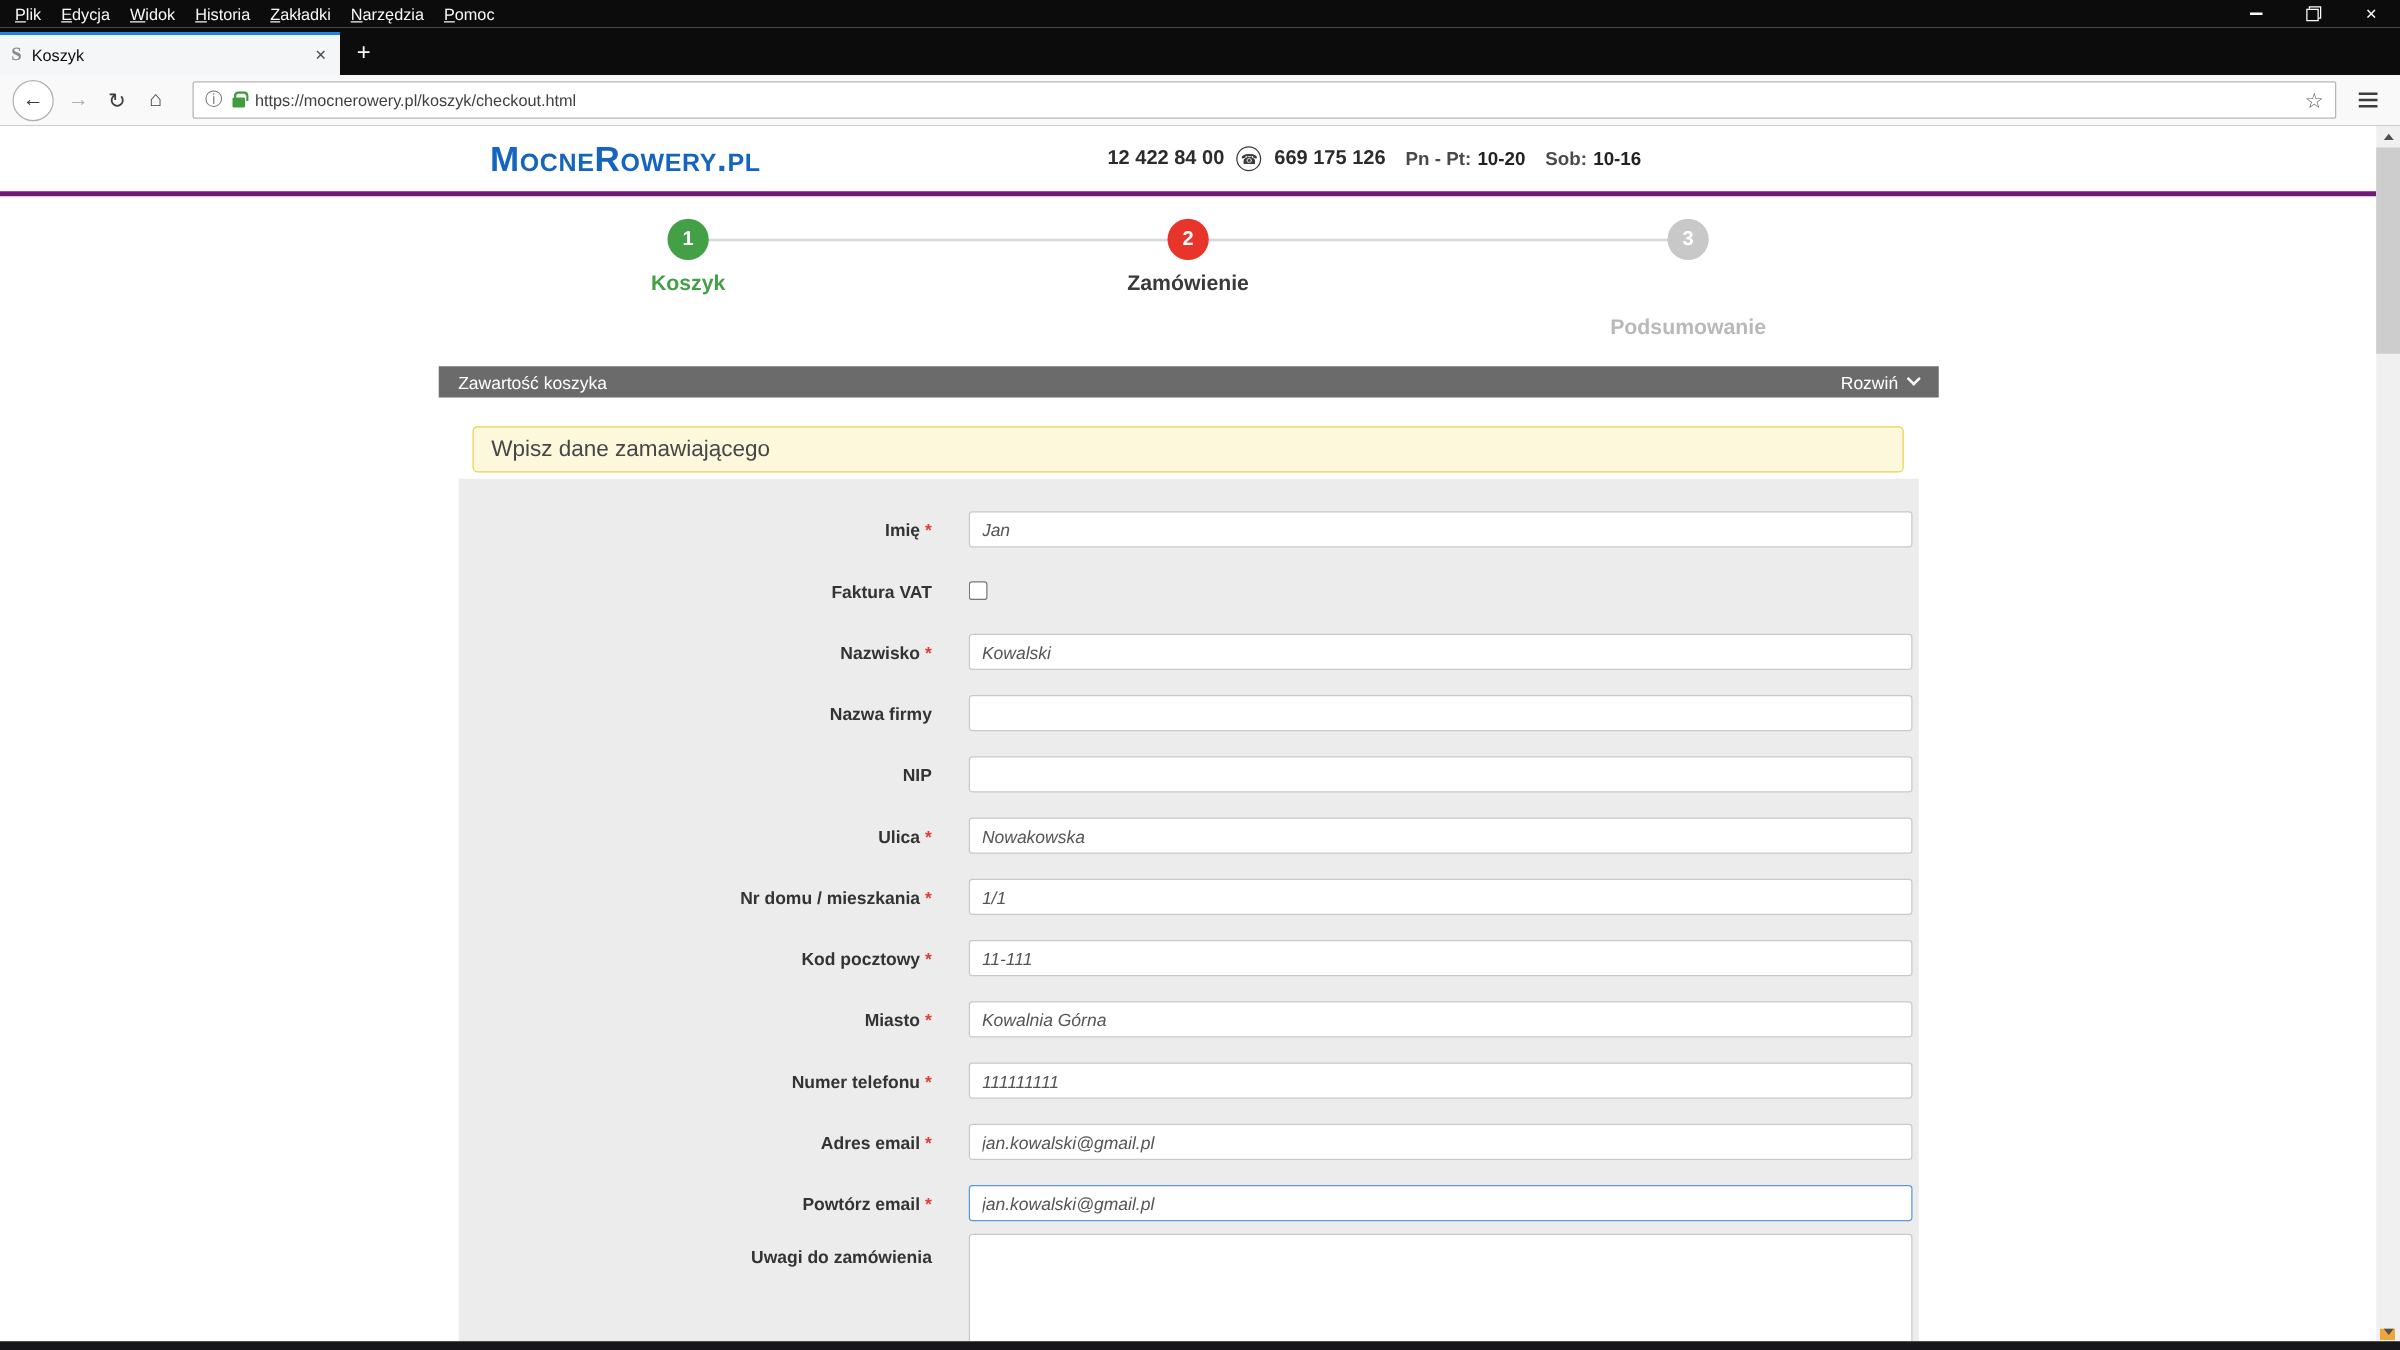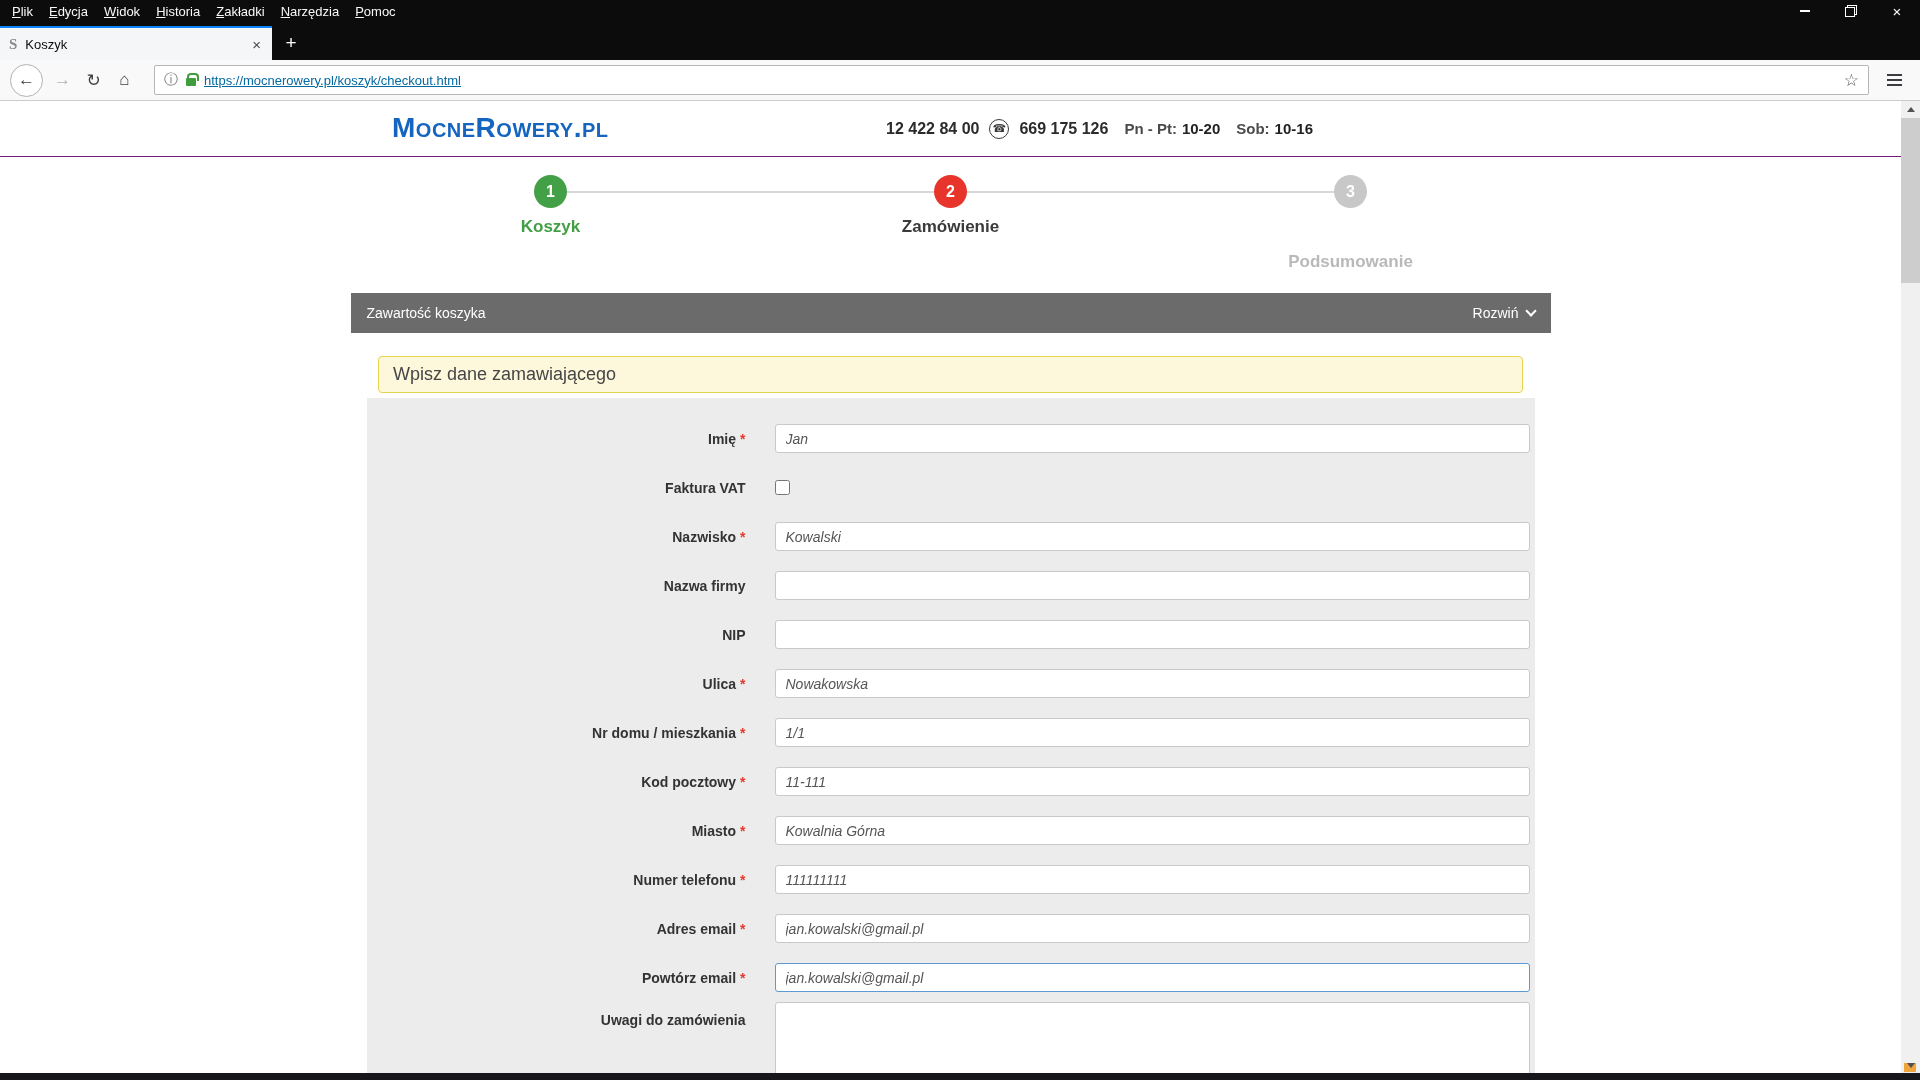--- a/index.html
+++ b/index.html
@@ -25,50 +25,50 @@
   .newtab { width:38px; height:34px; color:#f9f9fa; font-size:19px; display:flex; align-items:center; justify-content:center; }
 
   .navbar { height:41px; background:#f9f9fa; border-bottom:1px solid #cccccc; display:flex; align-items:center; padding:0 10px; }
   .nav-btn { width:31px; height:31px; display:flex; align-items:center; justify-content:center; font-size:17px; color:#3d3d41; border-radius:3px; flex:none; }
   .nav-back { border:1px solid #b1b1b3; border-radius:50%; background:#ffffff; width:33px; height:33px; margin-right:4px; }
   .nav-btn.disabled { color:#b1b1b3; }
   .urlbar { flex:1; height:30px; background:#fff; border:1px solid #b6b6b8; border-radius:2px; display:flex; align-items:center; padding:0 9px; margin:0 10px 0 14px; gap:8px; }
   .info-icon { color:#737373; font-size:14px; }
   .lock-icon { width:10px; height:8px; background:#3f9e3b; border-radius:1px; position:relative; margin-top:4px; flex:none; }
   .lock-icon::before { content:""; position:absolute; top:-5px; left:1px; width:8px; height:6px; border:2px solid #3f9e3b; border-bottom:none; border-radius:4px 4px 0 0; }
-  .url-text { font-size:13px; color:#0369a1; flex:1; white-space:nowrap; overflow:hidden;text-decoration:underline; }
+  .url-text { font-size:13px; color:#404040; flex:1; white-space:nowrap; overflow:hidden; }
   .star-icon { color:#5a5a5e; font-size:17px; }
   .hamburger-icon { width:15px; height:12px; border-top:2px solid #3d3d41; border-bottom:2px solid #3d3d41; position:relative; margin:0 8px; }
   .hamburger-icon::before { content:""; position:absolute; top:3px; left:0; right:0; height:2px; background:#3d3d41; }
 
   
   .page { position:absolute; top:101px; left:0; right:19px; bottom:7px; background:#fff; overflow:hidden; }
 
-  .site-header { height:56px; position:relative; border-bottom:1px solid #701a75; }
+  .site-header { height:56px; position:relative; border-bottom:4px solid #701a75; }
   .logo { position:absolute; left:392px; top:11px; font-weight:bold; font-size:28px; color:#1565c0; font-variant:small-caps; letter-spacing:.5px; }
   .contact { position:absolute; left:886px; top:0; height:100%; display:flex; align-items:center; gap:10px; font-size:15px; color:#3a3a3a; }
   .phone-num { font-weight:bold; font-size:16px; color:#2b2b2b; }
   .phone-icon { width:20px; height:20px; border:1px solid #3a3a3a; border-radius:50%; display:flex; align-items:center; justify-content:center; font-size:11px; color:#3a3a3a; flex:none; }
   .hours-label { color:#4a4a4a; font-weight:bold; }
   .hours-value { font-weight:bold; color:#222; }
   .hours-group { display:flex; gap:5px; margin-left:6px; }
 
   .steps { width:1200px; margin:18px auto 0; display:flex; }
   .step { flex:1; text-align:center; position:relative; }
   .step + .step::before { content:""; position:absolute; top:16px; right:50%; width:100%; height:2px; background:#d8d8d8; }
   .step-circle { position:relative; z-index:1; width:33px; height:33px; border-radius:50%; margin:0 auto; display:flex; align-items:center; justify-content:center; color:#fff; font-weight:bold; font-size:16px; }
   .step.done .step-circle { background:#43a047; }
   .step.active .step-circle { background:#e8352c; }
   .step.pending .step-circle { background:#c8c8c8; }
   .step-label { margin-top:9px; font-weight:bold; font-size:17px; }
   .step.done .step-label { color:#43a047; }
   .step.active .step-label { color:#3a3a3a; }
   .step.pending .step-label { color:#b9b9b9;margin-top:44px; }
 
-  .cart-bar { width:1200px; margin:21px auto 0; height:40px; background:#6b6b6b; color:#fff; display:flex; align-items:center; padding:0 16px; font-size:14px;text-align:center; }
+  .cart-bar { width:1200px; margin:21px auto 0; height:25px; background:#6b6b6b; color:#fff; display:flex; align-items:center; padding:0 16px; font-size:14px;text-align:center; }
   .cart-expand { margin-left:auto; font-weight:normal; display:flex; align-items:center; gap:8px; }
   .chevron-down-icon { width:8px; height:8px; border-right:2px solid #fff; border-bottom:2px solid #fff; transform:rotate(45deg); margin-top:-5px; }
 
   .checkout { width:1168px; margin:0 auto; }
   .form-heading { width:1145px; margin:23px auto 0; height:37px; background:#fdf8dc; border:1px solid #e7d44e; border-radius:4px; display:flex; align-items:center; padding:0 14px; font-size:18px; color:#464646; }
   .form-panel { margin-top:5px; background:#ececec; padding:16px 5px 60px; }
   .row { display:flex; align-items:center; height:49px; }
   .row label { width:374px; text-align:right; font-size:14px; font-weight:bold; color:#333; }
   .req { color:#e03c31; margin-left:4px; }
   .ctl { margin-left:29px;font-style:italic; }

